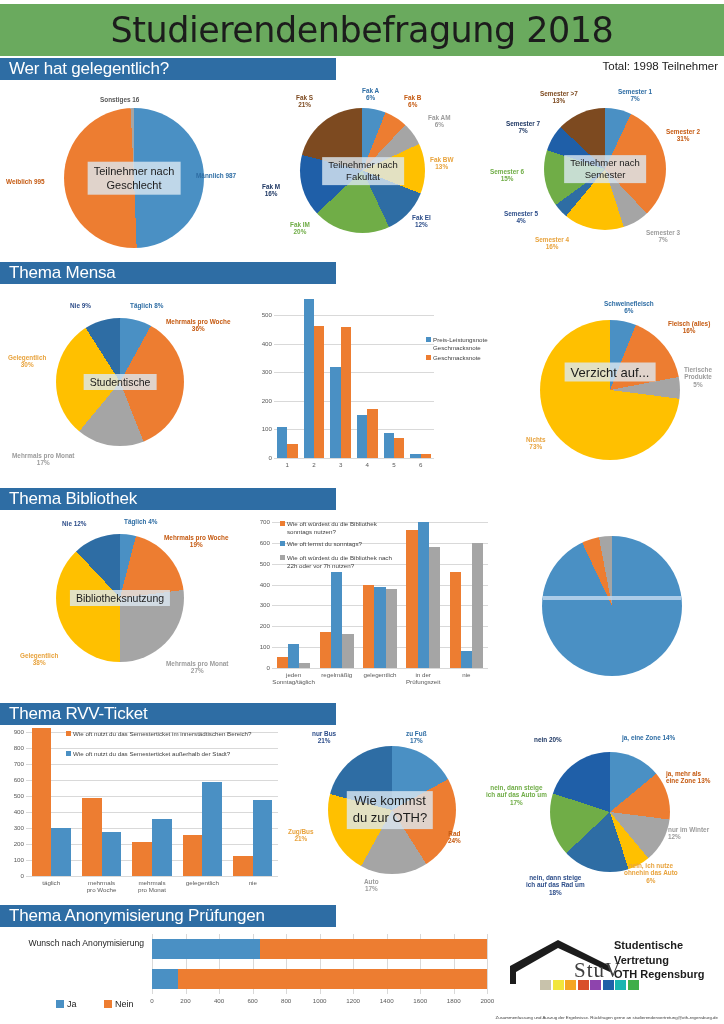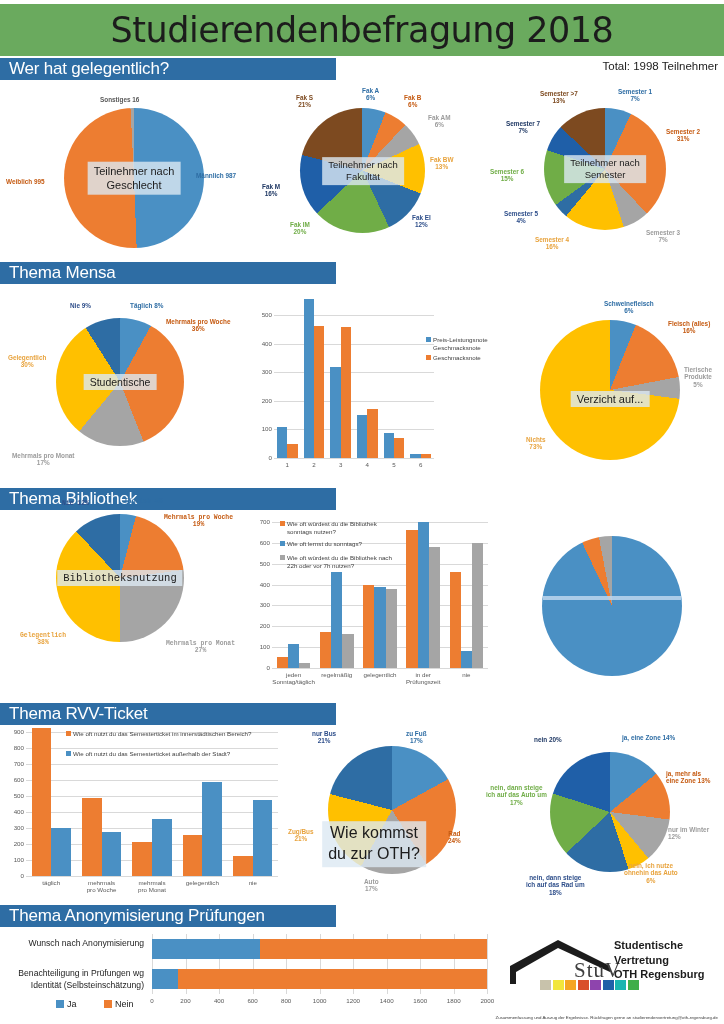--- a/index.html
+++ b/index.html
@@ -177,33 +177,33 @@
       <div class="cat-lbl" style="left: 134.667px; top: 173px; width: 26.6667px;">5</div>
       <div class="cat-lbl" style="left: 161.333px; top: 173px; width: 26.6667px;">6</div>
       <div class="legend-swatch" style="left: 180px; top: 49px; background: rgb(74, 144, 196);"></div>
       <div class="legend-item" style="left: 187px; top: 48px; width: 70px;">Preis-Leistungsnote<br>Geschmacksnote</div>
       <div class="legend-swatch" style="left: 180px; top: 67px; background: rgb(237, 125, 49);"></div>
       <div class="legend-item" style="left: 187px; top: 66px; width: 70px;">Geschmacksnote</div>
     </div>
 
   <div class="chart-box" style="left:500px;top:288px;width:224px;height:192px;">
     <div class="pie" id="pie-verzicht" style="left: 40px; top: 32px; width: 140px; height: 140px; background: conic-gradient(rgb(74, 144, 196) 0deg, rgb(74, 144, 196) 21.6deg, rgb(237, 125, 49) 21.6deg, rgb(237, 125, 49) 79.2deg, rgb(165, 165, 165) 79.2deg, rgb(165, 165, 165) 97.2deg, rgb(255, 192, 0) 97.2deg, rgb(255, 192, 0) 360deg);"></div>
-    <div class="pie-center-label" style="left:110px;top:111px;font-size:11px;">Verzicht auf...</div>
+    <div class="pie-center-label" style="left:110px;top:84px;font-size:13px;">Verzicht auf...</div>
     <div class="pie-lbl" style="left:104px;top:12px;color:#2e6da4;white-space:pre-line;">Schweinefleisch
 6%</div>
     <div class="pie-lbl" style="left:168px;top:32px;color:#c55a11;white-space:pre-line;">Fleisch (alles)
 16%</div>
     <div class="pie-lbl" style="left:184px;top:78px;color:#9c9c9c;white-space:pre-line;">Tierische
 Produkte
 5%</div>
     <div class="pie-lbl" style="left:26px;top:148px;color:#e8a33d;white-space:pre-line;">Nichts
 73%</div>
   </div>
 
-  <div class="chart-box" style="left:0;top:492px;width:244px;height:190px;font-family:Liberation Mono, monospace;">
+  <div class="chart-box" style="left:0;top:512px;width:244px;height:190px;">
     <div class="pie" id="pie-biblio" style="left: 56px; top: 22px; width: 128px; height: 128px; background: conic-gradient(rgb(74, 144, 196) 0deg, rgb(74, 144, 196) 14.4deg, rgb(237, 125, 49) 14.4deg, rgb(237, 125, 49) 82.8deg, rgb(165, 165, 165) 82.8deg, rgb(165, 165, 165) 180deg, rgb(255, 192, 0) 180deg, rgb(255, 192, 0) 316.8deg, rgb(46, 109, 164) 316.8deg, rgb(46, 109, 164) 360deg);"></div>
     <div class="pie-center-label" style="left:120px;top:86px;font-size:10.5px;">Bibliotheksnutzung</div>
     <div class="pie-lbl" style="left:124px;top:6px;color:#2e6da4;white-space:pre-line;">Täglich 4%</div>
     <div class="pie-lbl" style="left:164px;top:22px;color:#c55a11;white-space:pre-line;">Mehrmals pro Woche
 19%</div>
     <div class="pie-lbl" style="left:166px;top:148px;color:#9c9c9c;white-space:pre-line;">Mehrmals pro Monat
 27%</div>
     <div class="pie-lbl" style="left:20px;top:140px;color:#e8a33d;white-space:pre-line;">Gelegentlich
 38%</div>
     <div class="pie-lbl" style="left:62px;top:8px;color:#2e4e8a;white-space:pre-line;">Nie 12%</div>
@@ -299,21 +299,21 @@
       <div class="cat-lbl" style="left: 177.2px; top: 155px; width: 50.4px;">gelegentlich</div>
       <div class="cat-lbl" style="left: 227.6px; top: 155px; width: 50.4px;">nie</div>
       <div class="legend-swatch" style="left: 66px; top: 7px; background: rgb(237, 125, 49);"></div>
       <div class="legend-item" style="left: 73px; top: 6px; width: 200px;">Wie oft nutzt du das Semesterticket im innerstädtischen Bereich?</div>
       <div class="legend-swatch" style="left: 66px; top: 27px; background: rgb(74, 144, 196);"></div>
       <div class="legend-item" style="left: 73px; top: 26px; width: 200px;">Wie oft nutzt du das Semesterticket außerhalb der Stadt?</div>
     </div>
 
   <div class="chart-box" style="left:286px;top:722px;width:212px;height:180px;">
     <div class="pie" id="pie-anreise" style="left: 42px; top: 24px; width: 128px; height: 128px; background: conic-gradient(rgb(74, 144, 196) 0deg, rgb(74, 144, 196) 61.2deg, rgb(237, 125, 49) 61.2deg, rgb(237, 125, 49) 147.6deg, rgb(165, 165, 165) 147.6deg, rgb(165, 165, 165) 208.8deg, rgb(255, 192, 0) 208.8deg, rgb(255, 192, 0) 284.4deg, rgb(46, 109, 164) 284.4deg, rgb(46, 109, 164) 360deg);"></div>
-    <div class="pie-center-label" style="left:88px;top:88px;font-size:16px;line-height:1.3;margin-top:34px;">Wie kommst<br>du zur OTH?</div>
+    <div class="pie-center-label" style="left:104px;top:88px;font-size:13px;line-height:1.3;">Wie kommst<br>du zur OTH?</div>
     <div class="pie-lbl" style="left:120px;top:8px;color:#2e6da4;white-space:pre-line;">zu Fuß
 17%</div>
     <div class="pie-lbl" style="left:162px;top:108px;color:#c55a11;white-space:pre-line;">Rad
 24%</div>
     <div class="pie-lbl" style="left:78px;top:156px;color:#9c9c9c;white-space:pre-line;">Auto
 17%</div>
     <div class="pie-lbl" style="left:2px;top:106px;color:#e8a33d;white-space:pre-line;">Zug/Bus
 21%</div>
     <div class="pie-lbl" style="left:26px;top:8px;color:#2e4e8a;white-space:pre-line;">nur Bus
 21%</div>
@@ -359,21 +359,20 @@
       <div class="cat-lbl" style="left: 406.235px; top: 69px; width: 28px;">1600</div>
       <div class="axis-line" style="left: 453.765px; top: 6px; width: 1px; height: 60px;"></div>
       <div class="cat-lbl" style="left: 439.765px; top: 69px; width: 28px;">1800</div>
       <div class="axis-line" style="left: 487.294px; top: 6px; width: 1px; height: 60px;"></div>
       <div class="cat-lbl" style="left: 473.294px; top: 69px; width: 28px;">2000</div>
       <div class="bar" style="left: 152px; top: 10.8px; width: 108.132px; height: 20.4px; background: rgb(74, 144, 196);"></div>
       <div class="bar" style="left: 260.132px; top: 10.8px; width: 226.826px; height: 20.4px; background: rgb(237, 125, 49);"></div>
       <div style="position: absolute; left: 0px; top: 10px; width: 144px; text-align: right; font-size: 8.6px; color: rgb(28, 28, 28); line-height: 1.35;">Wunsch nach Anonymisierung</div>
       <div class="bar" style="left: 152px; top: 40.8px; width: 25.9853px; height: 20.4px; background: rgb(74, 144, 196);"></div>
       <div class="bar" style="left: 177.985px; top: 40.8px; width: 308.974px; height: 20.4px; background: rgb(237, 125, 49);"></div>
-      <div style="position: absolute; left: 0px; top: 40px; width: 144px; text-align: right; font-size: 8.6px; color: rgb(28, 28, 28); line-height: 1.35;">Benachteiligung in Prüfungen wg <br>Identität (Selbsteinschätzung)</div>
       <div class="legend-swatch" style="left: 56px; top: 72px; width: 8px; height: 8px; background: rgb(74, 144, 196);"></div>
       <div style="position: absolute; left: 67px; top: 71px; font-size: 9px; color: rgb(28, 28, 28);">Ja</div>
       <div class="legend-swatch" style="left: 104px; top: 72px; width: 8px; height: 8px; background: rgb(237, 125, 49);"></div>
       <div style="position: absolute; left: 115px; top: 71px; font-size: 9px; color: rgb(28, 28, 28);">Nein</div>
     </div>
 
   <div class="logo-wrap">
     <svg width="104" height="46" viewBox="0 0 104 46" style="position:absolute;left:0;top:8px;">
       <polygon points="2,28 50,2 102,28 102,34 50,10 8,34 8,46 2,46" fill="#1c1c1c"></polygon>
     </svg>

